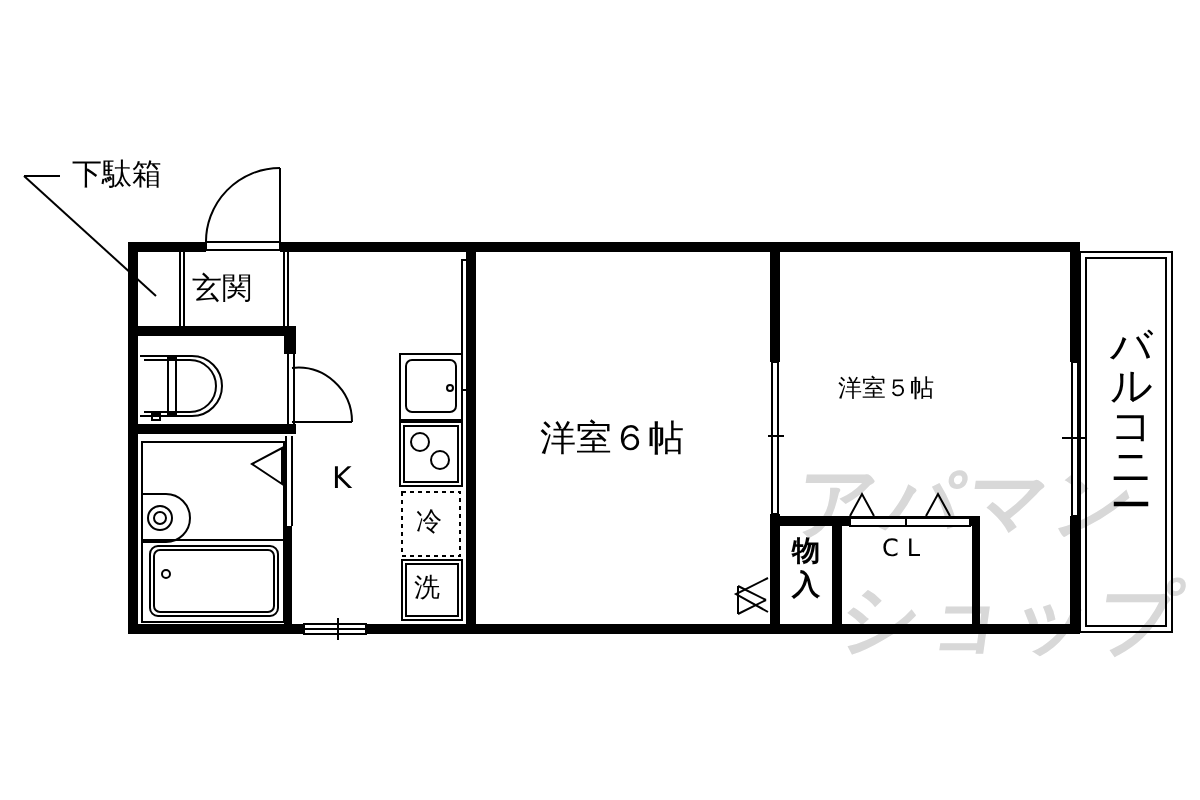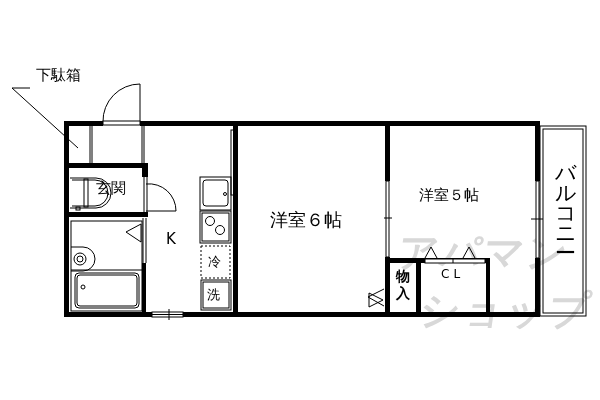--- a/index.html
+++ b/index.html
@@ -142,24 +142,24 @@
       <rect x="536" y="181" width="3" height="77"></rect>
       <line x1="531" y1="219" x2="543" y2="219"></line>
     </g>
 
     <g fill="none" stroke="#000" stroke-width="1">
       <rect x="540" y="126" width="46" height="190"></rect>
       <rect x="543" y="129" width="40" height="184"></rect>
     </g>
   </svg>
 
-  <div class="lbl" style="left:36px;top:68px;font-size:15px;">下駄箱</div>
-  <div class="lbl" style="left:96px;top:137px;font-size:15px;margin-top:44px;">玄関</div>
+  <div class="lbl" style="left:36px;top:80px;font-size:15px;">下駄箱</div>
+  <div class="lbl" style="left:96px;top:137px;font-size:15px;">玄関</div>
   <div class="lbl" style="left:166px;top:232px;font-size:15px;">K</div>
   <div class="lbl" style="left:208px;top:255px;font-size:13px;">冷</div>
   <div class="lbl" style="left:207px;top:288px;font-size:13px;">洗</div>
   <div class="lbl" style="left:270px;top:211px;font-size:18px;">洋室６帖</div>
-  <div class="lbl" style="left:419px;top:188px;font-size:15px;">洋室５帖</div>
+  <div class="lbl" style="left:419px;top:188px;font-size:12px;">洋室５帖</div>
   <div class="vtext" style="left:395px;top:268px;font-size:14px;line-height:17px;font-weight:bold;">物入</div>
   <div class="lbl" style="left:441px;top:268px;font-size:12px;letter-spacing:4px;">CL</div>
   <div class="vtext" style="left:555px;top:163px;font-size:21px;line-height:20px;">バルコニー</div>
 
 </div>
 
 </body></html>

